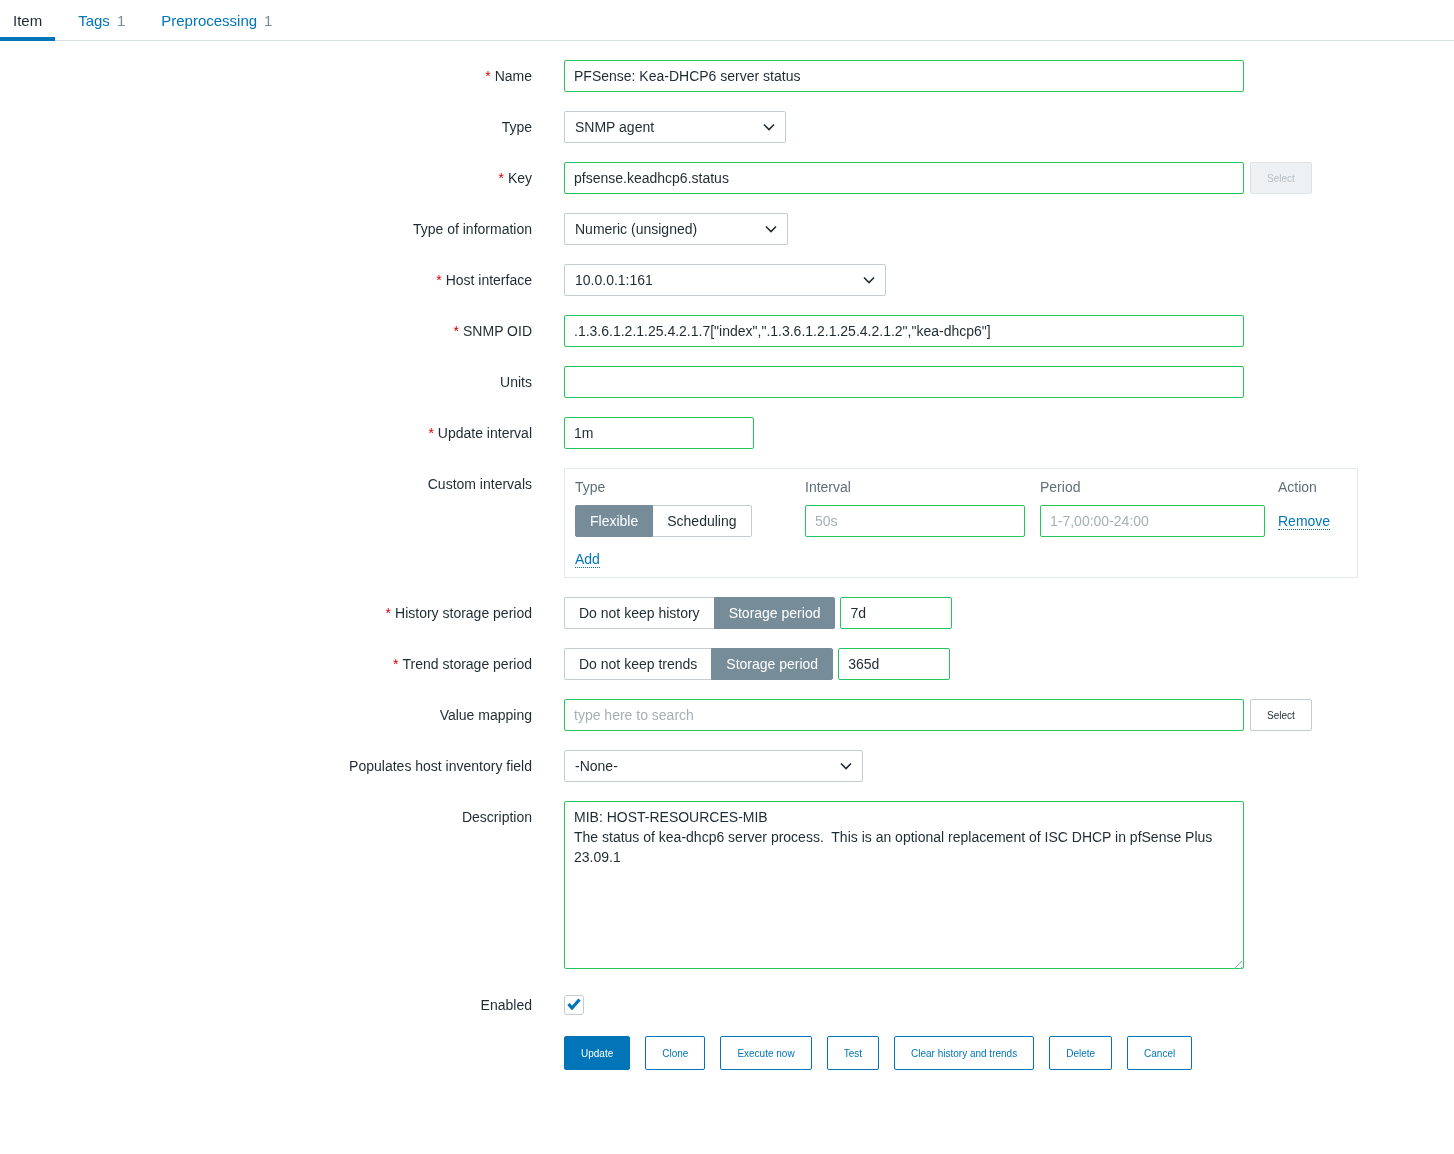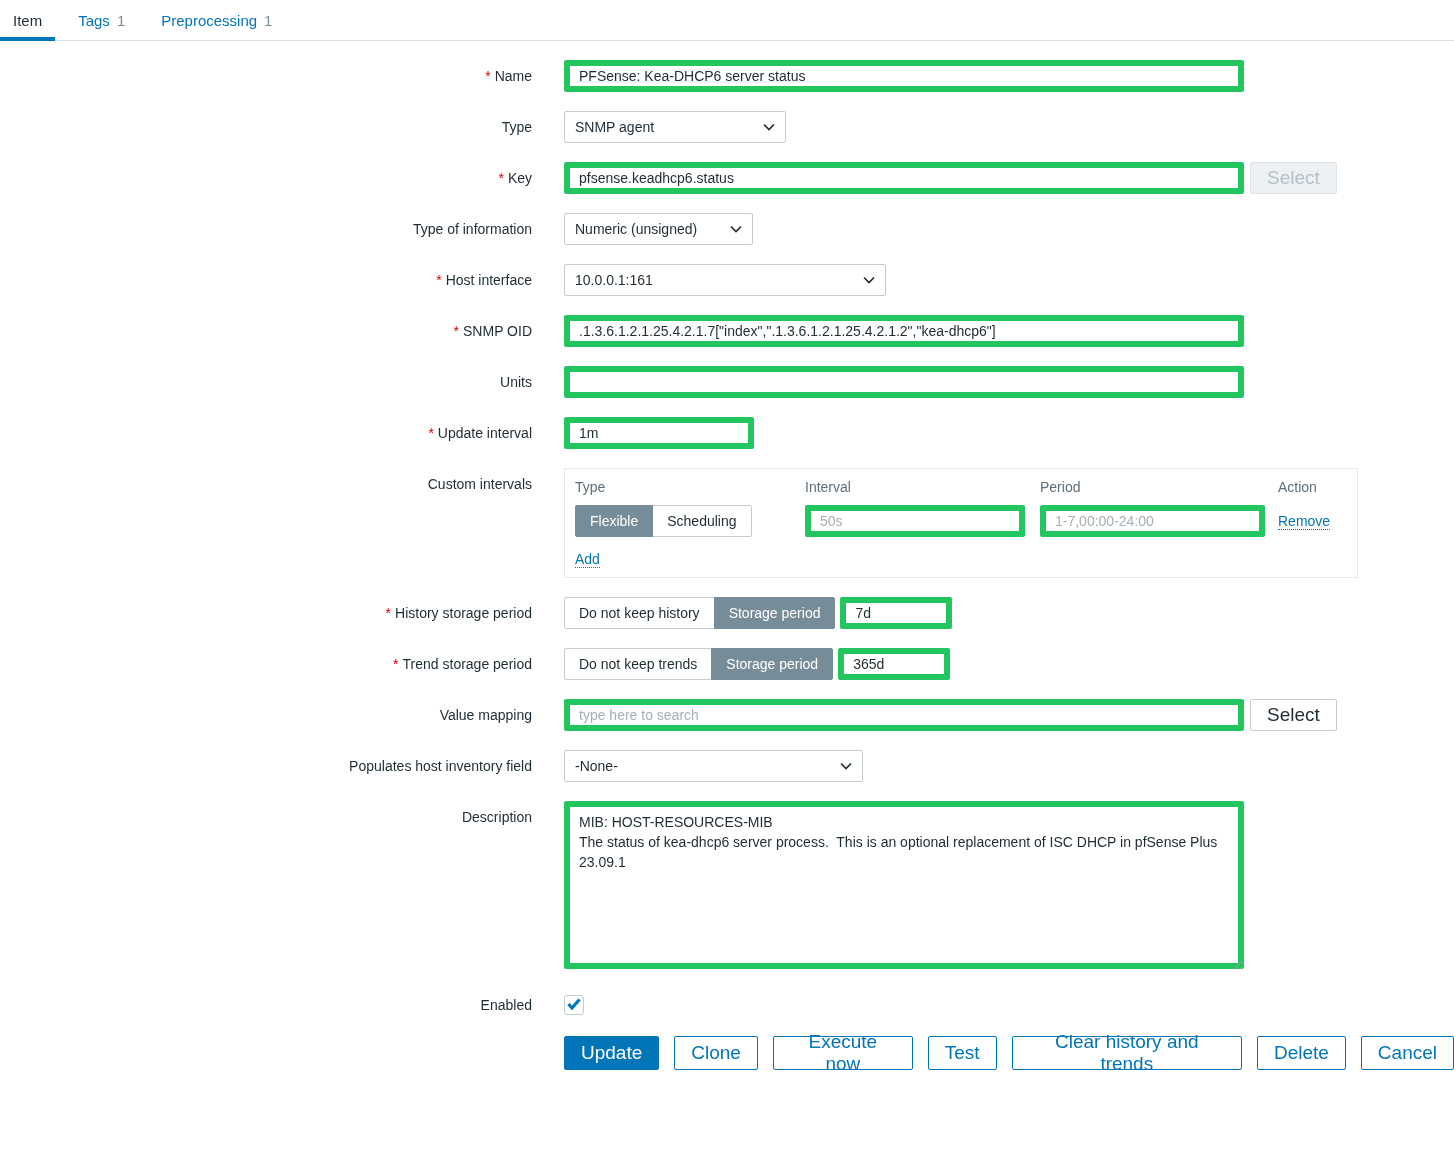--- a/index.html
+++ b/index.html
@@ -35,39 +35,39 @@
   .label {
     text-align: right; line-height: 32px; color: #1f2c33;
     white-space: nowrap;
   }
   .label .req { color: #d40000; margin-right: 4px; }
   .field { display: flex; align-items: flex-start; }
 
   input[type=text], textarea {
     font-family: "Liberation Sans", sans-serif;
     font-size: 14px; color: #1f2c33;
-    border: 6px solid #22c55e; border-radius: 2px;
+    border: 1px solid #22c55e; border-radius: 2px;
     height: 32px; padding: 0 9px; outline: none; background:#fff;
   }
   input::placeholder, textarea::placeholder { color: #a5afb5; }
   .w-full { width: 680px; }
 
   
   .select {
     display: inline-flex; align-items: center; justify-content: space-between;
     height: 32px; border: 1px solid #c3ccd1; border-radius: 2px;
     padding: 0 10px; background: #fff; cursor: pointer;
   }
   .select .chev { flex: none; margin-left: 12px; display:flex; }
 
   
   .btn {
     display: inline-flex; align-items: center; justify-content: center;
     height: 34px; padding: 0 16px; border-radius: 2px;
-    font-family: "Liberation Sans", sans-serif; font-size: 19px;
+    font-family: "Liberation Sans", sans-serif; font-size: 10px;
     cursor: pointer; background: #fff;
     border: 1px solid #0275b8; color: #0275b8;
   }
   .btn-primary { background: #0275b8; color: #fff; }
   .btn-grey {
     height: 32px; border: 1px solid #c3ccd1; color: #1f2c33;
     margin-left: 6px;
   }
   .btn-grey.disabled {
     background: #eef1f3; color: #b3c0c7; border-color: #dde3e6;
@@ -180,21 +180,21 @@
     <div class="label" data-name="key-label"><span class="req" data-name="required-asterisk">*</span><span>Key</span></div>
     <div class="field">
       <input type="text" class="w-full" data-name="key-input" value="pfsense.keadhcp6.status" style="">
       <button class="btn btn-grey disabled" data-name="key-select-button">Select</button>
     </div>
   </div>
 
   <div class="row">
     <div class="label" data-name="type-of-information-label"><span>Type of information</span></div>
     <div class="field">
-      <div class="select" style="width:189px" data-name="type-of-information-select">
+      <div class="select" style="width:224px" data-name="type-of-information-select">
         <span data-name="type-of-information-value">Numeric (unsigned)</span>
         <span class="chev" data-name="chevron-down-icon">
           <svg width="12" height="8" viewBox="0 0 12 8">
               <polyline points="1,1.5 6,6.5 11,1.5" fill="none" stroke="#1f2c33" stroke-width="1.6"></polyline>
             </svg>
         </span>
       </div>
     </div>
   </div>
 

